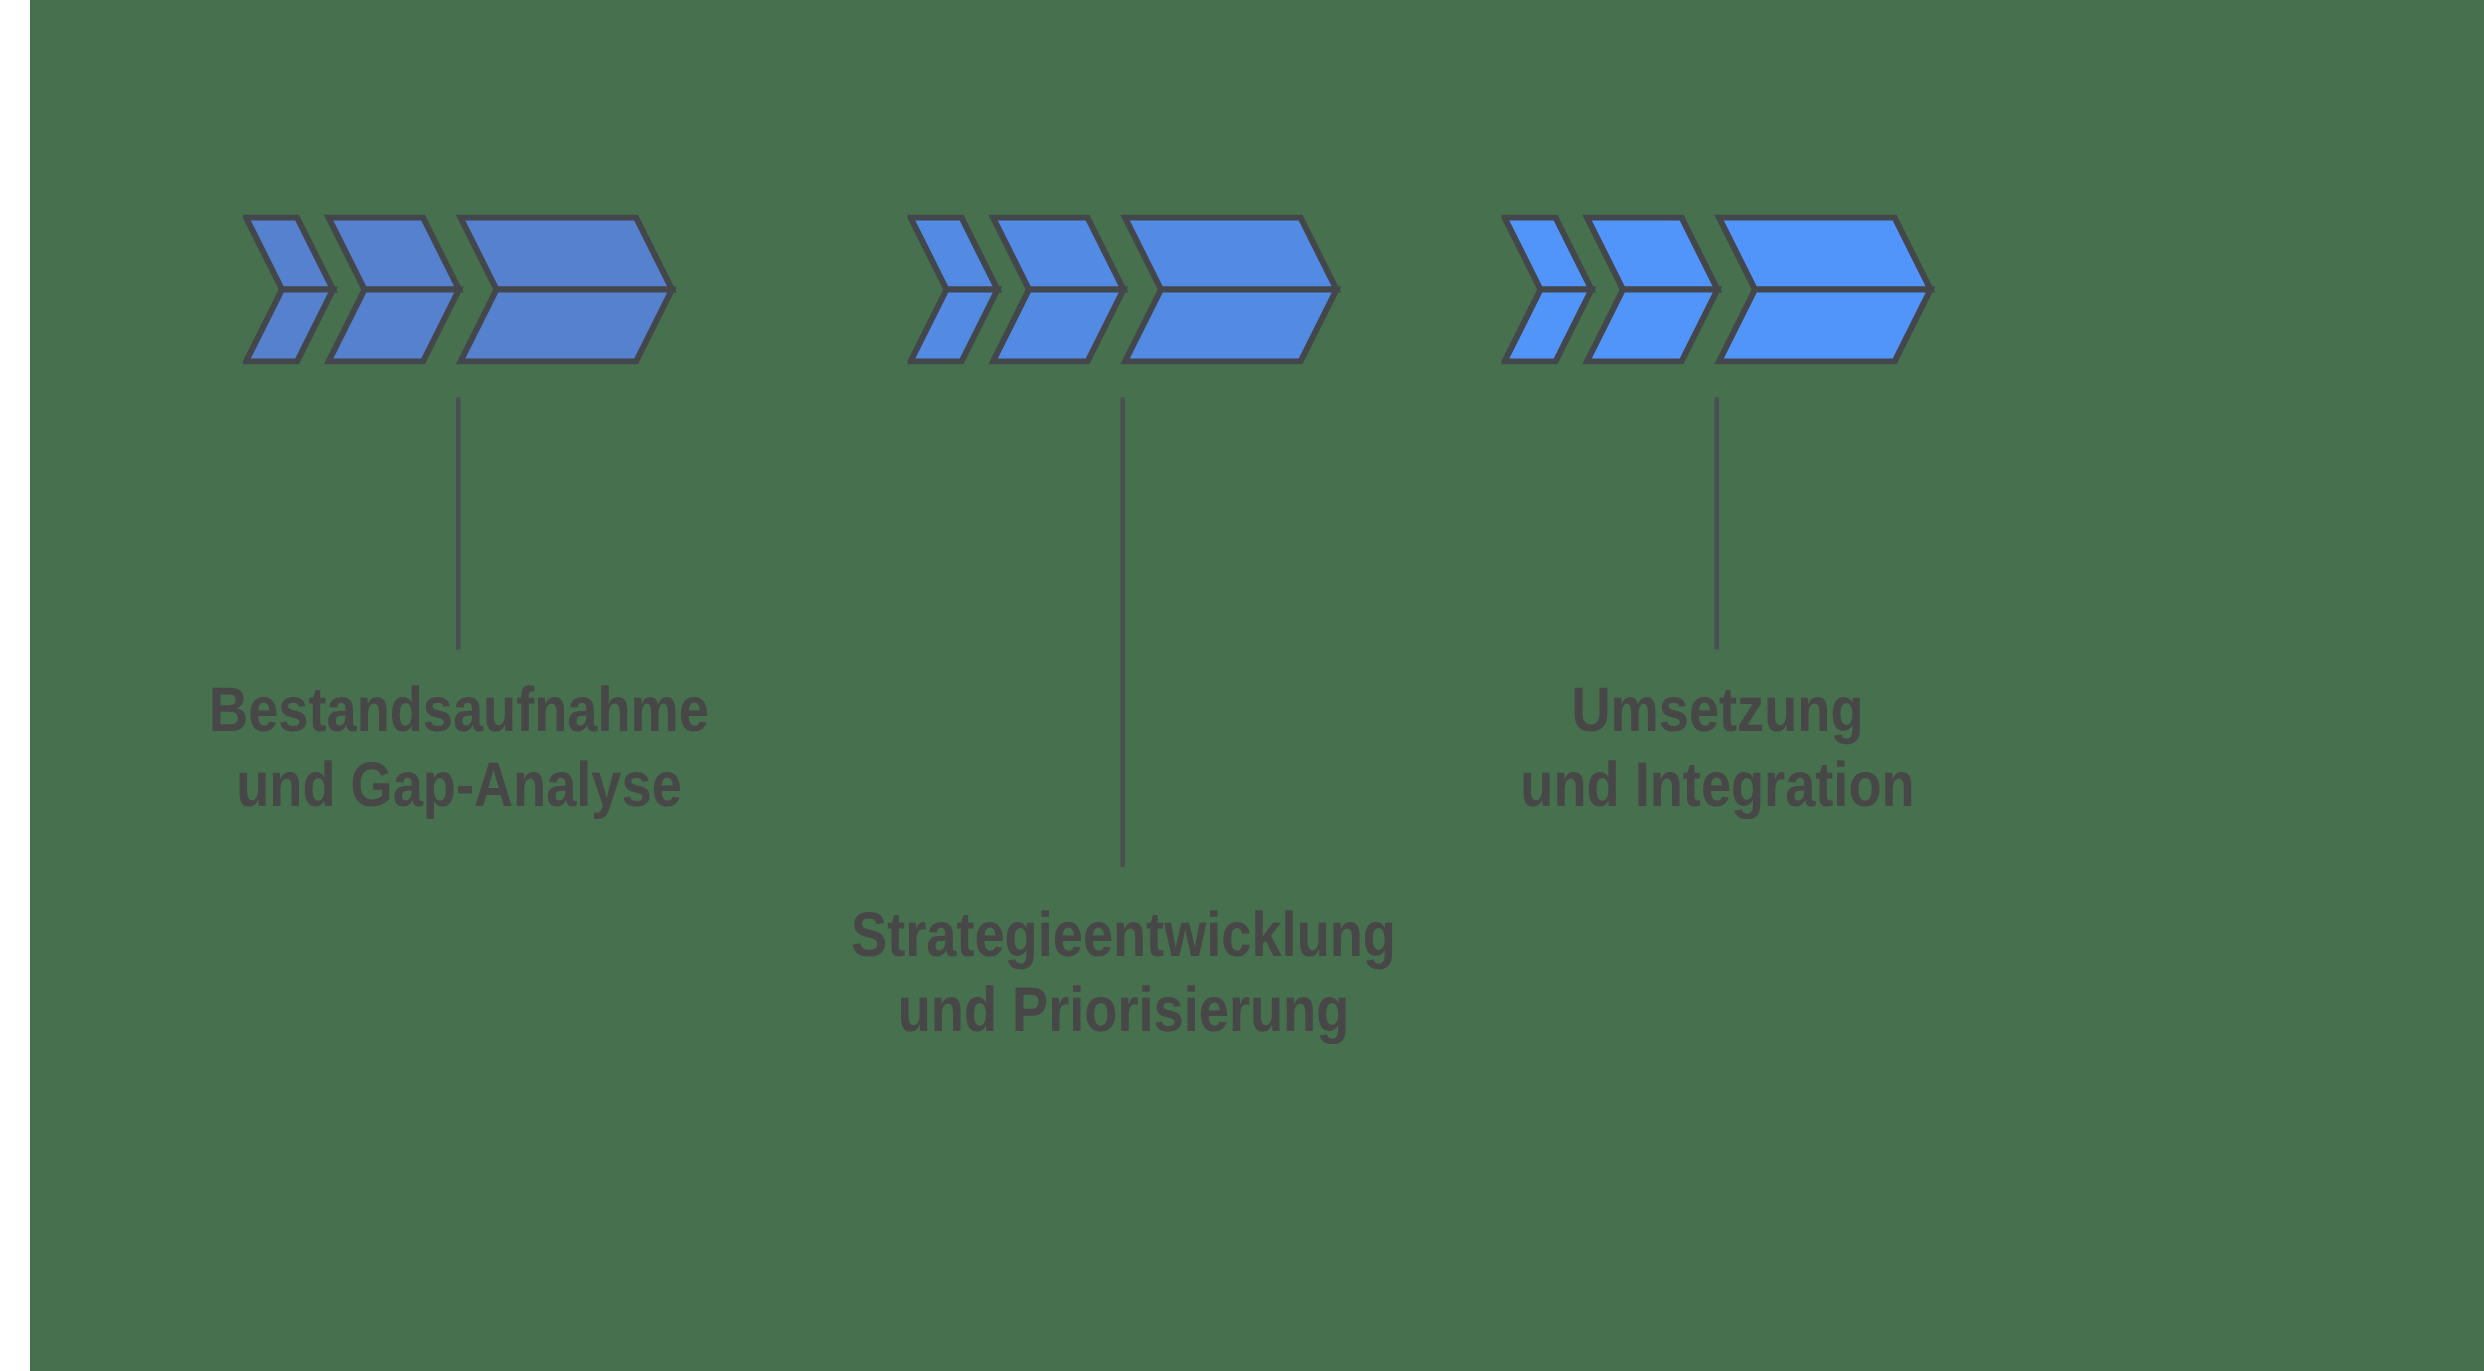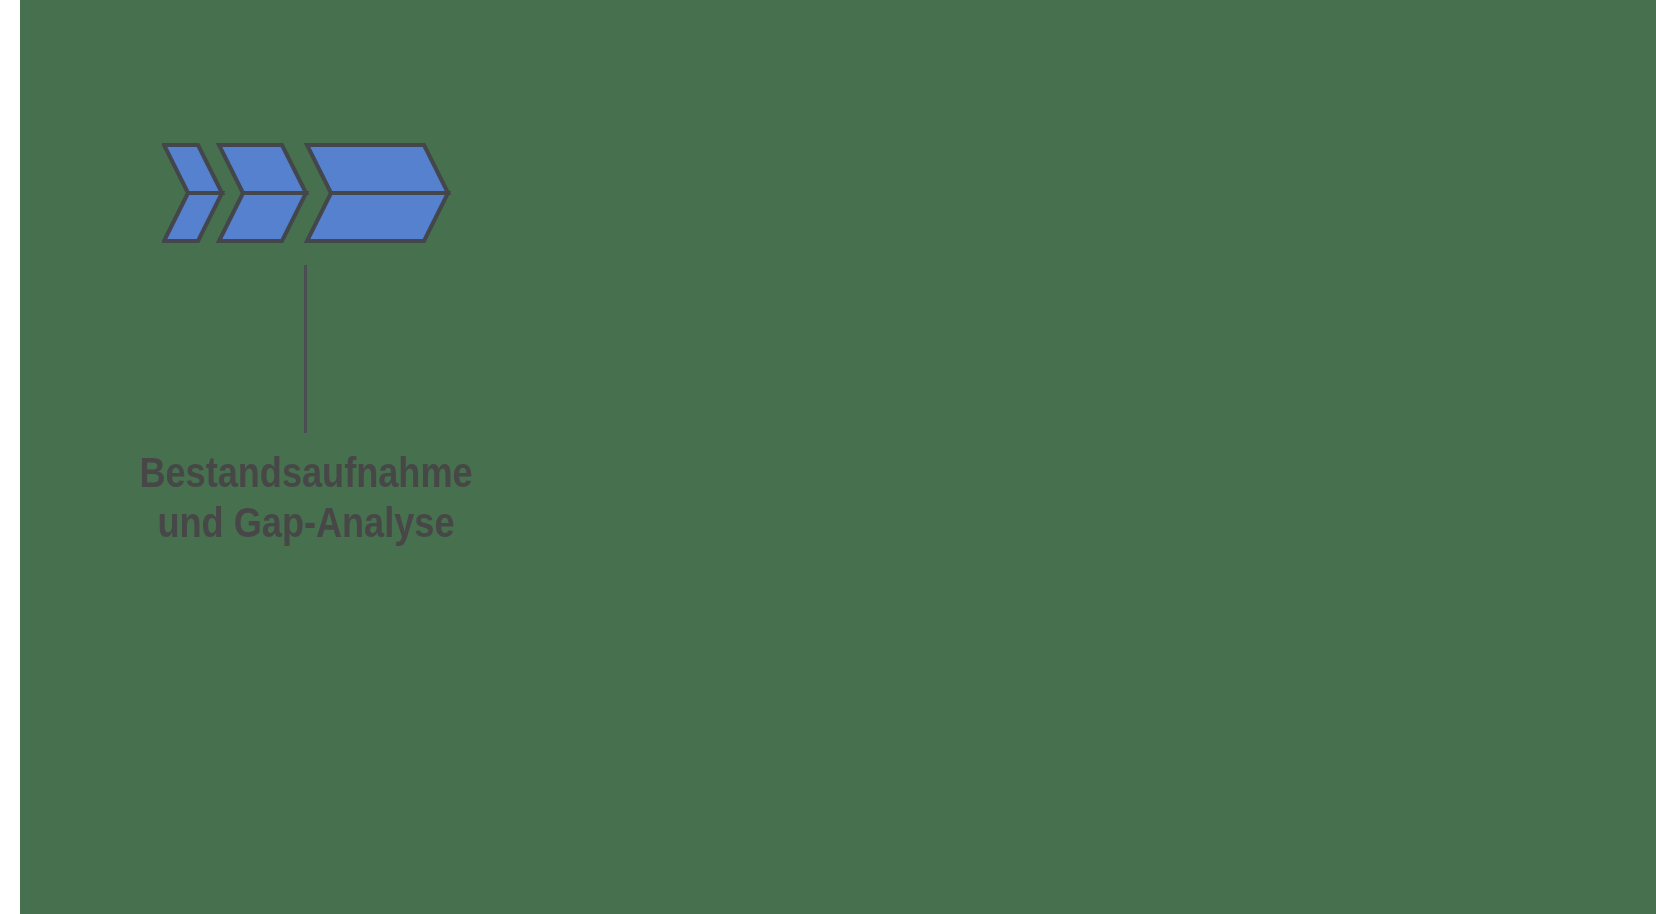--- a/index.html
+++ b/index.html
@@ -84,16 +84,54 @@
       <g>
         <polygon points="169,50 145,2 262,2 286,50"></polygon>
         <polygon points="169,50 145,98 262,98 286,50"></polygon>
       </g>
     </svg>
     <div class="connector short"></div>
     <div class="phase-label short">Bestandsaufnahme
 und Gap-Analyse</div>
   </div>
 
+  <div class="phase phase-2" style="--fill: #528AE4;">
+    <svg class="chevrons" viewBox="0 0 290 100">
+      <g>
+        <polygon points="26,50 2,2 36,2 60,50"></polygon>
+        <polygon points="26,50 2,98 36,98 60,50"></polygon>
+      </g>
+      <g>
+        <polygon points="81,50 57,2 120,2 144,50"></polygon>
+        <polygon points="81,50 57,98 120,98 144,50"></polygon>
+      </g>
+      <g>
+        <polygon points="169,50 145,2 262,2 286,50"></polygon>
+        <polygon points="169,50 145,98 262,98 286,50"></polygon>
+      </g>
+    </svg>
+    <div class="connector long"></div>
+    <div class="phase-label long">Strategieentwicklung
+und Priorisierung</div>
+  </div>
 
+  <div class="phase phase-3" style="--fill: #5295FA;">
+    <svg class="chevrons" viewBox="0 0 290 100">
+      <g>
+        <polygon points="26,50 2,2 36,2 60,50"></polygon>
+        <polygon points="26,50 2,98 36,98 60,50"></polygon>
+      </g>
+      <g>
+        <polygon points="81,50 57,2 120,2 144,50"></polygon>
+        <polygon points="81,50 57,98 120,98 144,50"></polygon>
+      </g>
+      <g>
+        <polygon points="169,50 145,2 262,2 286,50"></polygon>
+        <polygon points="169,50 145,98 262,98 286,50"></polygon>
+      </g>
+    </svg>
+    <div class="connector short"></div>
+    <div class="phase-label short">Umsetzung
+und Integration</div>
+  </div>
 
 
 </div>
 
 </body></html>

